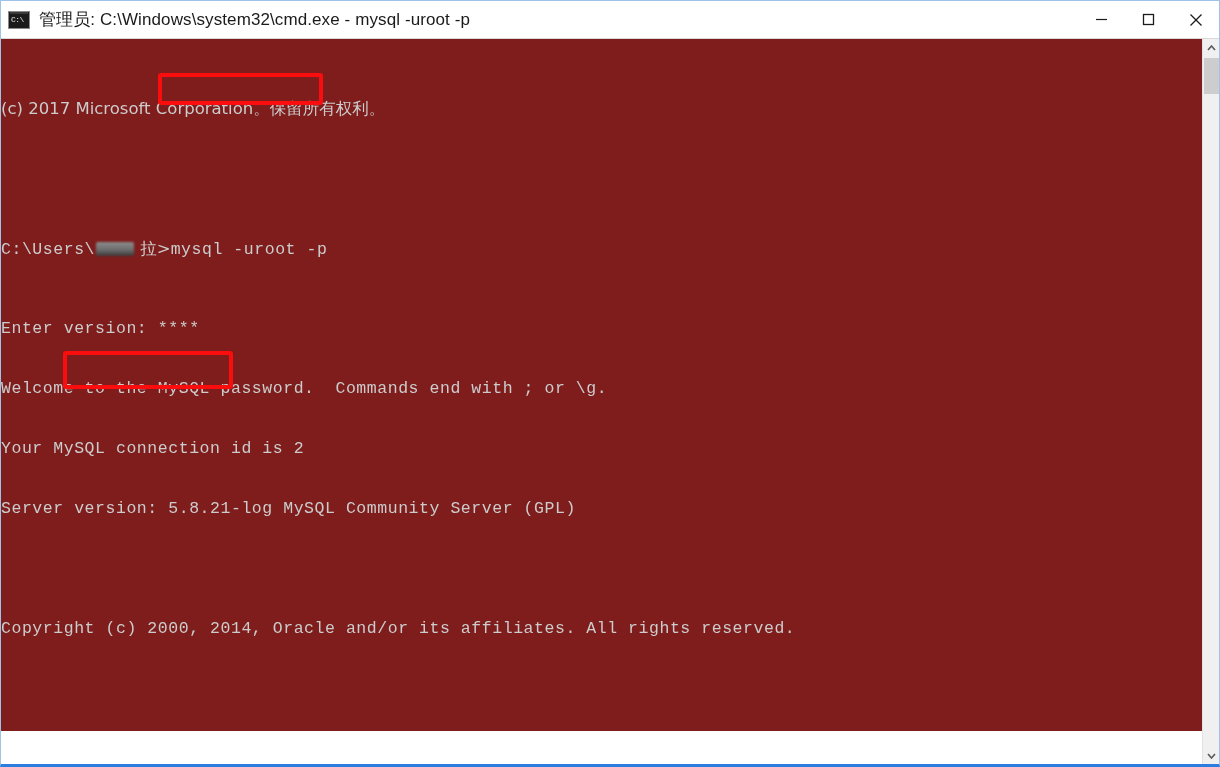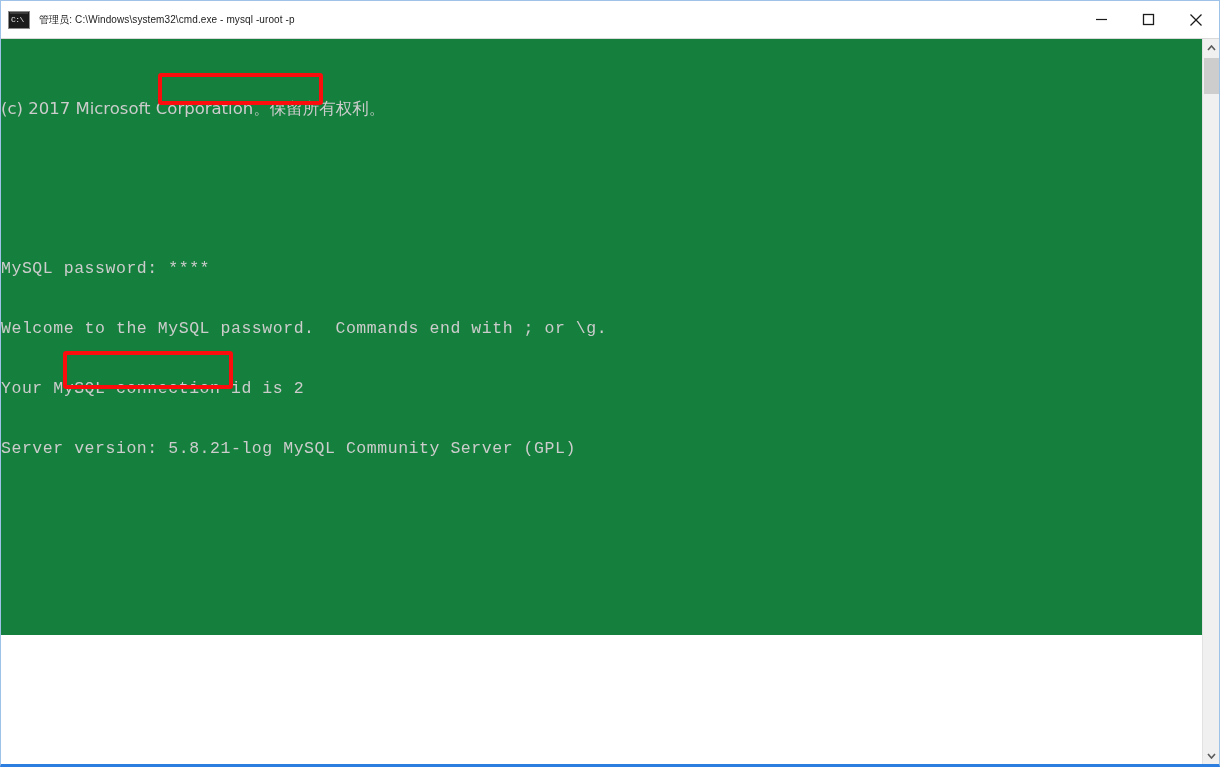--- a/index.html
+++ b/index.html
@@ -58,21 +58,21 @@
   }
   .title-icon::after {
     content: "";
     position: absolute;
     left: 1px; top: 0px;
     width: 18px; height: 2px;
     background: #3a3a3a;
   }
   .title-text {
     font-family: "Liberation Sans", sans-serif;
-    font-size: 10px;
+    font-size: 17px;
     color: #1b1b1b;
     white-space: nowrap;
     letter-spacing: 0.1px;
   }
   .winbtns {
     margin-left: auto;
     display: flex;
     height: 37px;
   }
   .winbtn {
@@ -84,22 +84,22 @@
     background: transparent;
   }
   .winbtn svg { display: block; }
 
   
   .console {
     position: absolute;
     left: 0;
     top: 38px;
     width: 1218px;
-    height: 596px;
-    background: #15803d;
+    height: 692px;
+    background: #7f1d1d;
     box-sizing: border-box;
     border-right: 1px solid #2a2a2a;
     overflow: hidden;
   }
   .term {
     position: absolute;
     left: 0;
     top: 0;
     width: 1190px;
     padding: 0;
@@ -210,26 +210,28 @@
       </div>
     </div>
   </div>
 
   <div class="console">
     <div class="term">
 
       <span class="line"><span class="cjk">(c) 2017 Microsoft Corporation。保留所有权利。</span></span>
       <span class="line blank"> </span>
 
-
-      <span class="line">MySQL password: ****</span>
+      <span class="line"><span>C:\Users\</span><span class="redact"></span><span class="cjk"> 拉&gt;</span><span>mysql -uroot -p</span></span>
+
+      <span class="line">Enter version: ****</span>
       <span class="line">Welcome to the MySQL password.  Commands end with ; or \g.</span>
       <span class="line">Your MySQL connection id is 2</span>
       <span class="line">Server version: 5.8.21-log MySQL Community Server (GPL)</span>
       <span class="line blank"> </span>
+      <span class="line">Copyright (c) 2000, 2014, Oracle and/or its affiliates. All rights reserved.</span>
       <span class="line blank"> </span>
       
       
       
       
       
 
       
 
       

